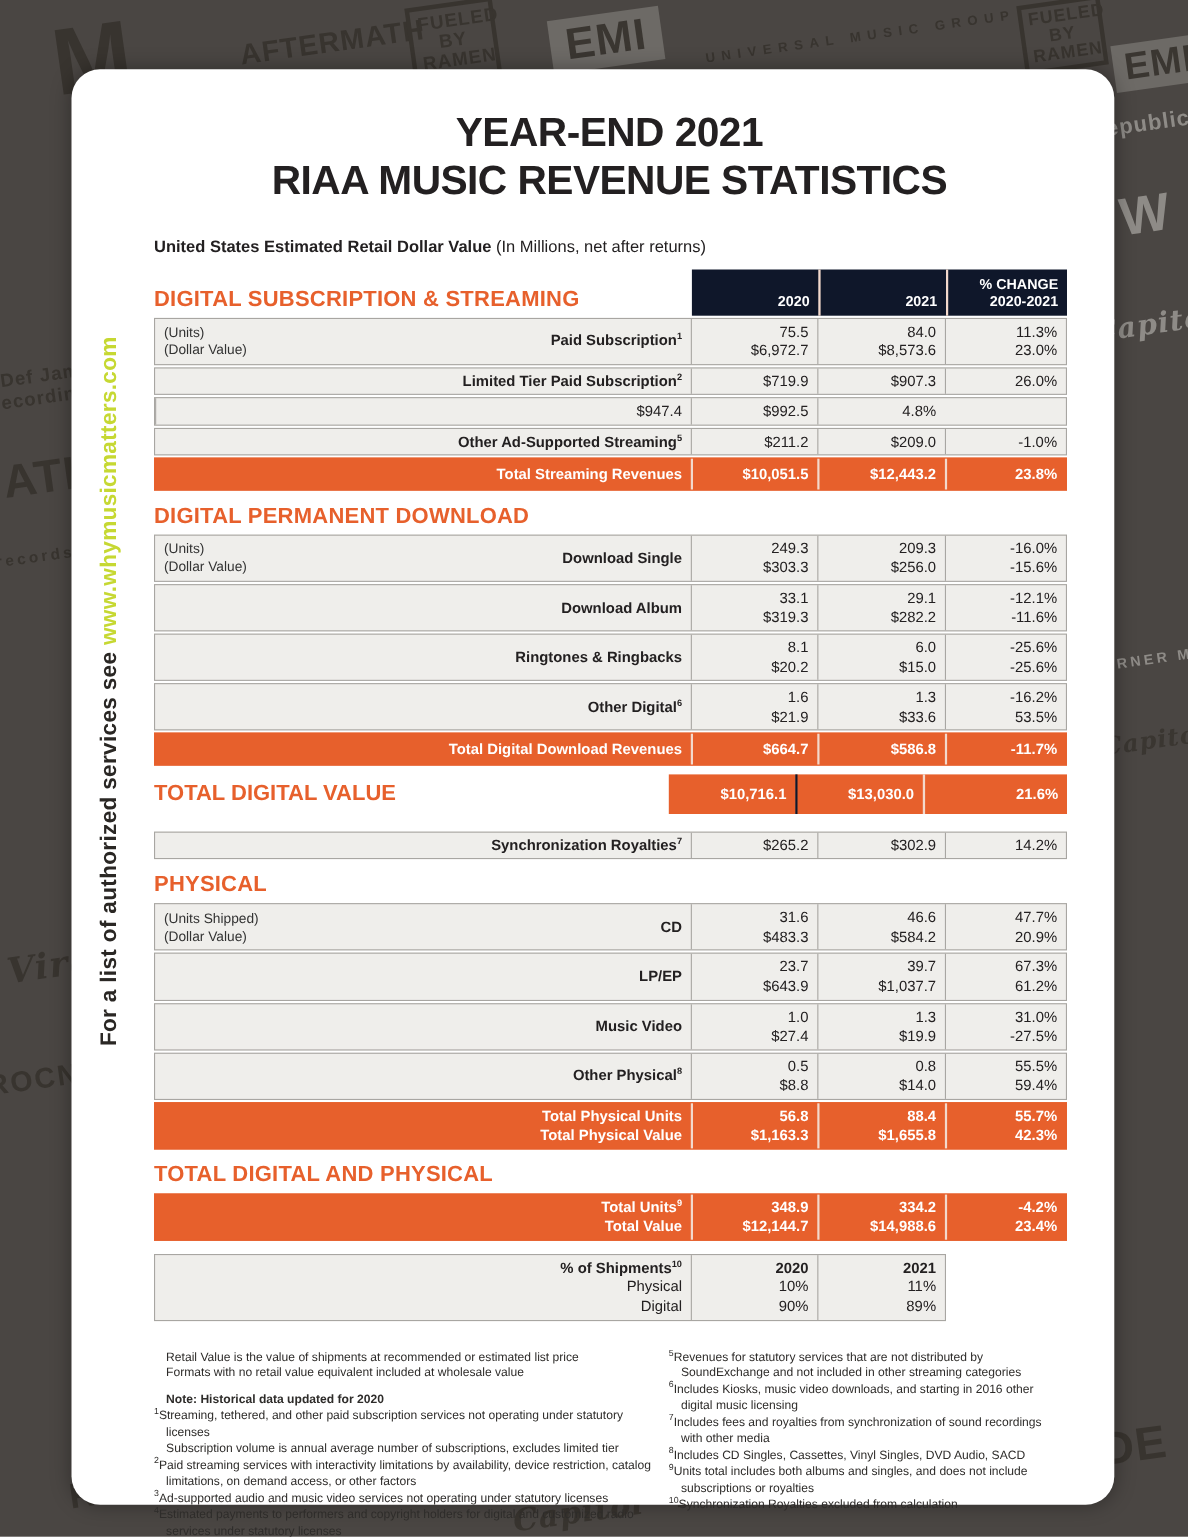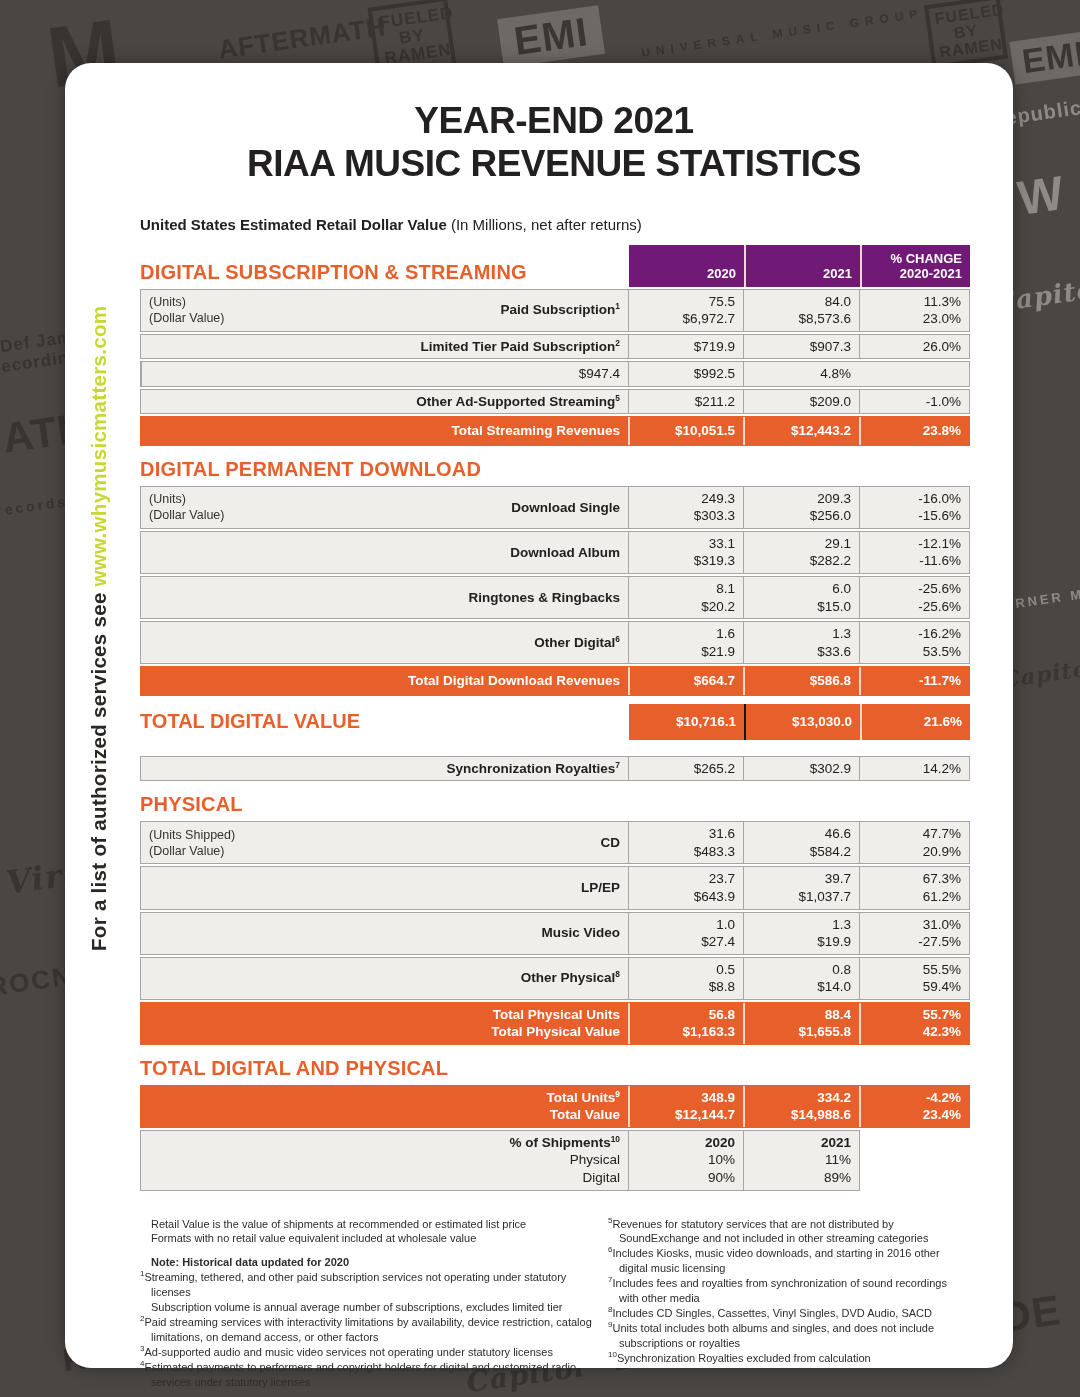--- a/index.html
+++ b/index.html
@@ -53,21 +53,21 @@
   .subtitle { margin-top:30px; font-size:15px; color:#232021; }
   .subtitle b { font-weight:bold; }
 
   
   .tbl { width:830px; margin-top:6px; }
   .sec-head { display:flex; align-items:stretch; height:42px; margin-top:0; }
   .sec-title { flex:1; display:flex; align-items:flex-end; padding-bottom:3px;
                color:#e7602c; font-weight:800; font-size:20px; letter-spacing:0.2px; }
   .sec-title.solo { height:auto; margin:12px 0 5px 0; padding:0; display:block; }
   .ohead { display:flex; }
-  .oh { background:#701a75; color:#fff; font-weight:bold; font-size:13px;
+  .oh { background:#0f172a; color:#fff; font-weight:bold; font-size:13px;
         display:flex; flex-direction:column; justify-content:flex-end; align-items:flex-end;
         padding:4px 8px 5px 4px; line-height:1.15; }
   .oh.w1{width:115px;} .oh.w2{width:116px; border-left:2px solid #f3d9cc;} .oh.w3{width:110px; border-left:2px solid #f3d9cc;}
 
   .trow { display:grid; grid-template-columns:487px 115px 116px 110px;
           background:#efeeeb; border:1px solid #a8a6a2; margin-top:2px; }
   .c { padding:3px 8px; font-size:13.5px; line-height:1.3; color:#232021; text-align:right; }
   .num { border-left:1px solid #a8a6a2; }
   .lab { display:flex; justify-content:space-between; align-items:center; text-align:left; }
   .notes { font-size:12.5px; color:#333; line-height:1.3; font-weight:normal; }
@@ -78,27 +78,27 @@
   .trow.orange .c { color:#fff; font-weight:bold; }
   .trow.orange .num { border-left:2px solid #f3d9cc; }
   .trow.orange .lbl { color:#fff; }
   .pad-tot .c { padding-top:5px; padding-bottom:5px; }
 
   
   .band { display:flex; align-items:stretch; height:36px; margin-top:8px; }
   .band .bt { flex:1; display:flex; align-items:center; color:#e7602c; font-weight:800; font-size:20px; }
   .bv { background:#e7602c; color:#fff; font-weight:bold; font-size:13.5px;
         display:flex; align-items:center; justify-content:flex-end; padding:0 8px; }
-  .bv.w1{width:115px;text-align:right;} .bv.w2{width:116px;border-left:2px solid #0f172a;text-align:center;} .bv.w3{width:110px;border-left:2px solid #f3d9cc;text-align:right;}
+  .bv.w1{width:115px;text-align:right;} .bv.w2{width:116px;border-left:2px solid #0f172a;text-align:center;} .bv.w3{width:131px;border-left:2px solid #f3d9cc;text-align:right;}
 
   .gap12{margin-top:12px;} .gap16{margin-top:16px;} .gap18{margin-top:18px;}
 
   
   .ship { display:inline-grid; grid-template-columns:487px 115px 116px;
-          background:#efeeeb; border:1px solid #a8a6a2; margin-top:2px; }
+          background:#efeeeb; border:1px solid #a8a6a2; margin-top:12px; }
   .ship .c { padding:3px 8px; }
   .ship .bold1 > div:first-child { font-weight:bold; }
 
   
   .foot { display:flex; margin-top:26px; font-size:11px; line-height:1.36; color:#2e2c2a; }
   .fcol1 { width:452px; margin-right:16px; }
   .fcol2 { flex:1; }
   .fn { padding-left:11px; text-indent:-11px; }
   .fn.cont { text-indent:0; }
   .fnb { font-weight:bold; }

